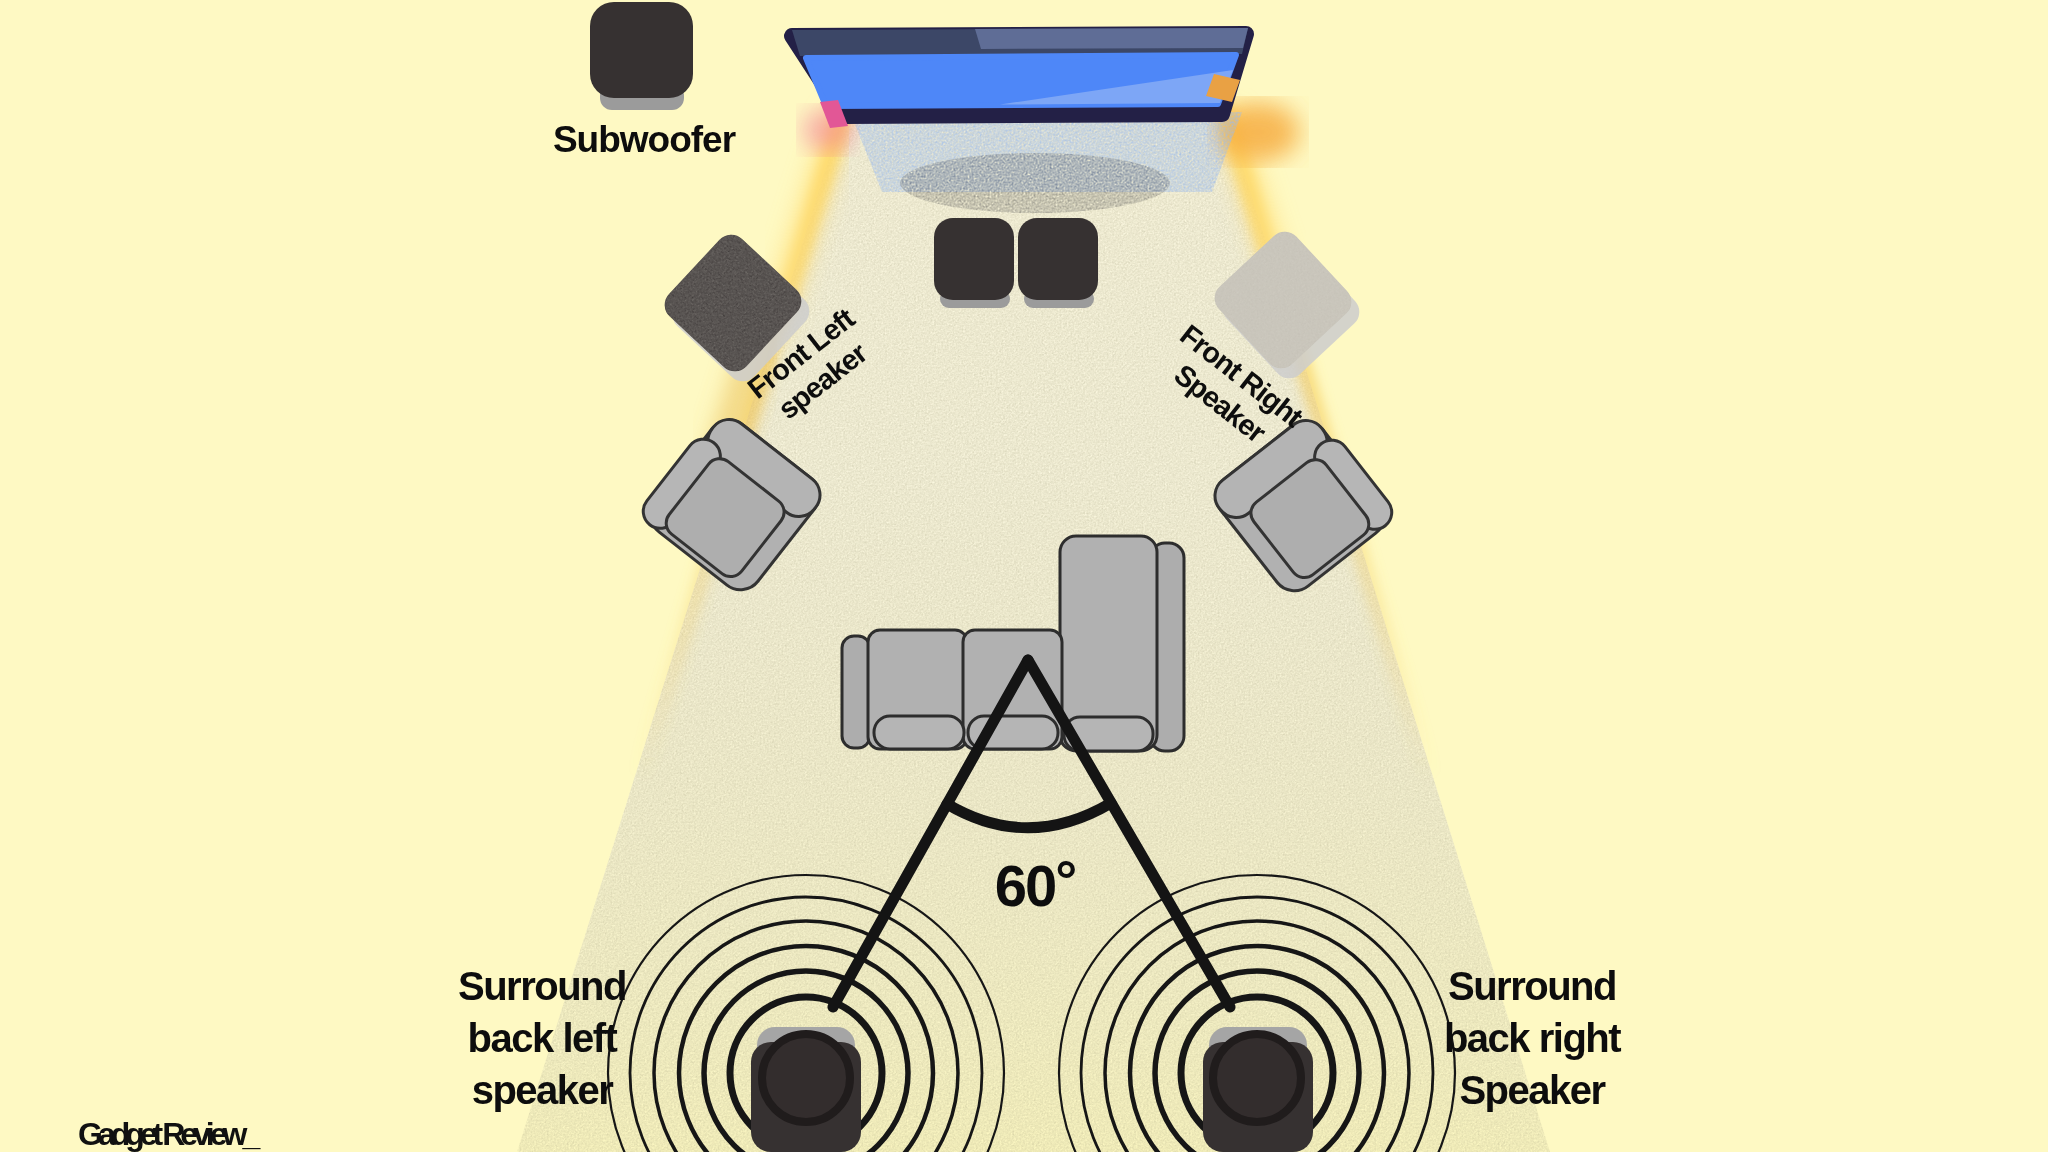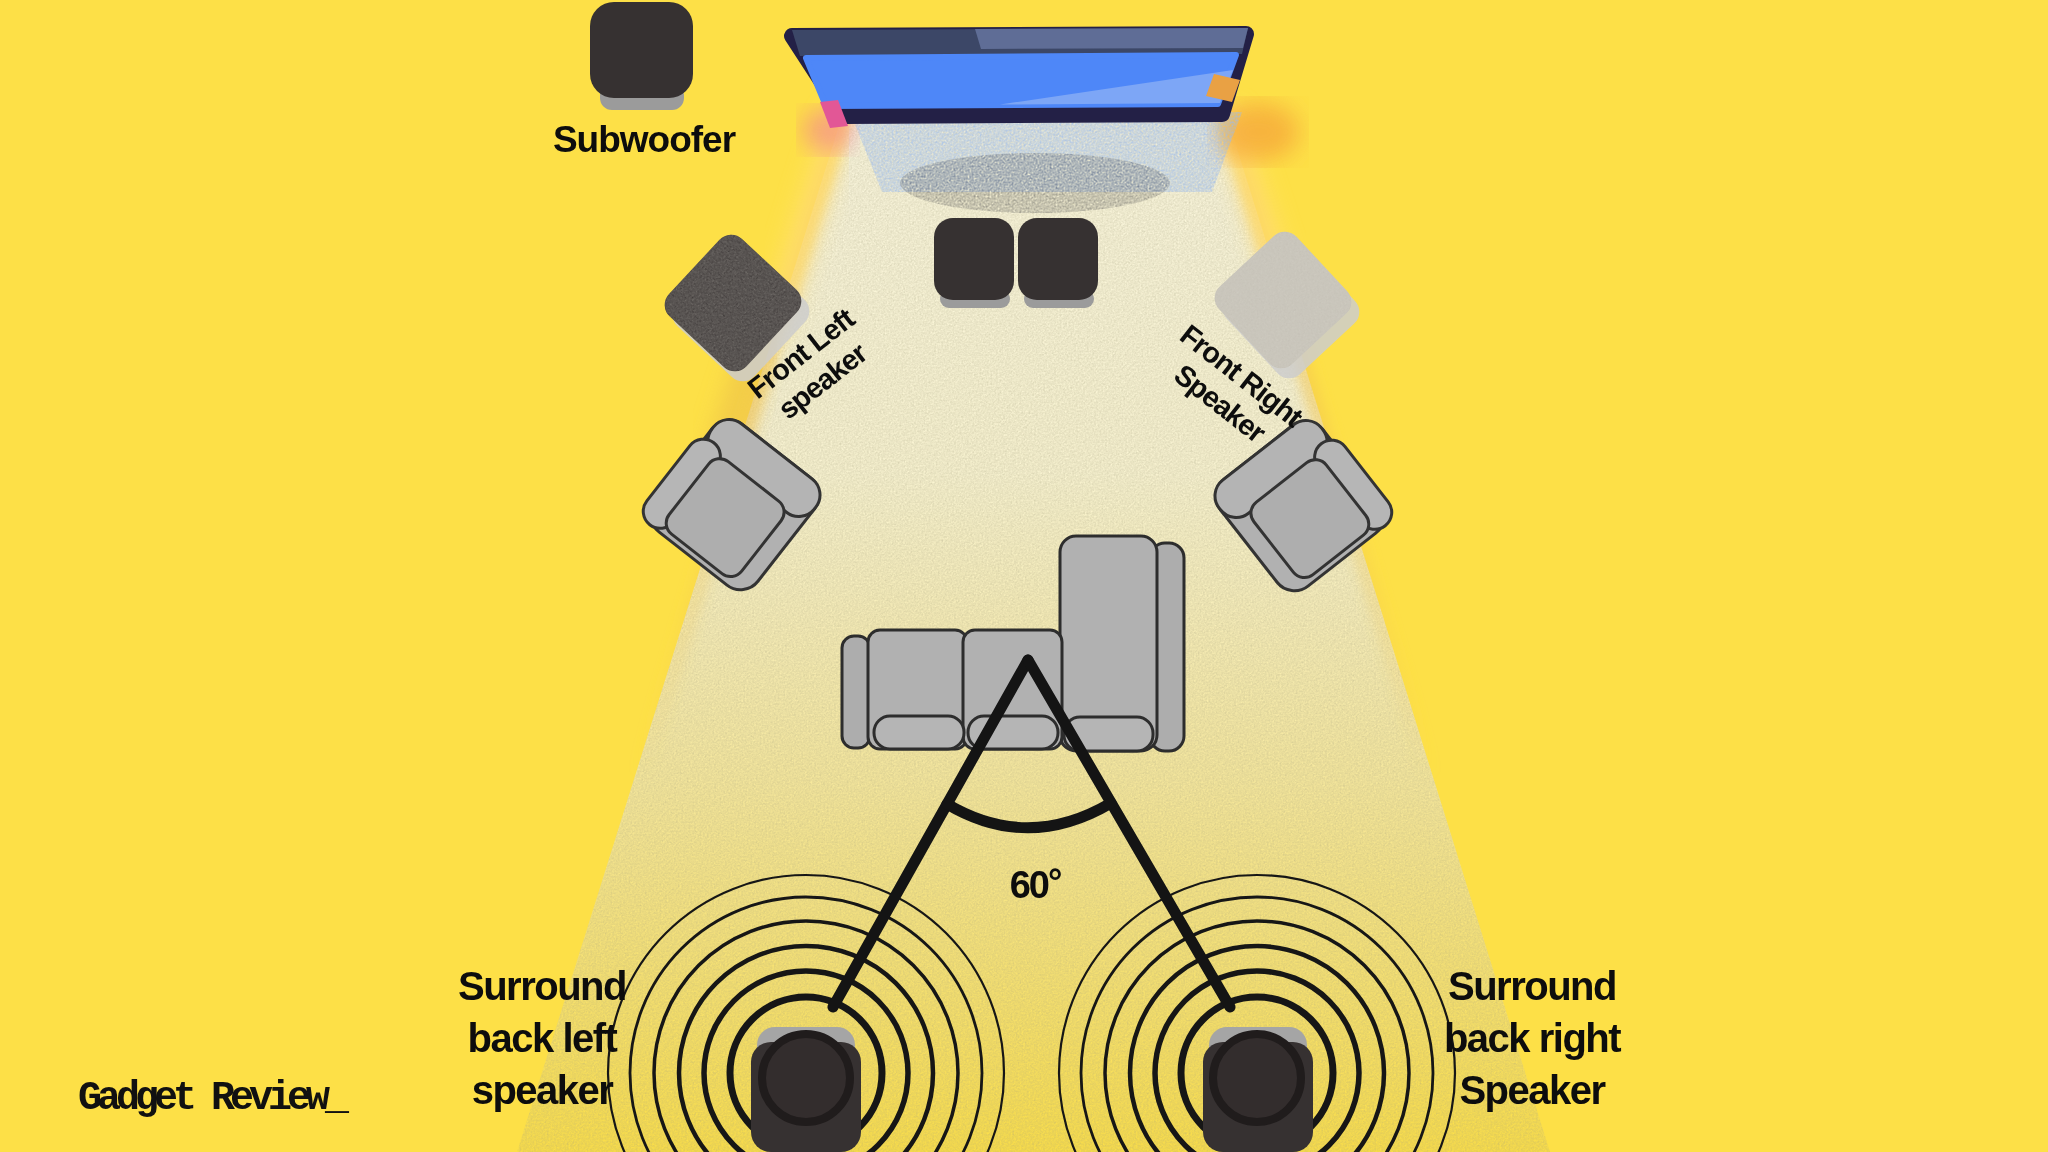--- a/index.html
+++ b/index.html
@@ -1,33 +1,33 @@
 <!DOCTYPE html>
 <html><head>
 <meta charset="utf-8">
 <style>
   html,body{margin:0;padding:0;background:#ececec;}
-  .stage{position:relative;width:2048px;height:1152px;background:#fde047;overflow:hidden;
+  .stage{position:relative;width:2048px;height:1152px;background:#fef9c3;overflow:hidden;
          font-family:"Liberation Sans",sans-serif;}
   svg.scene{position:absolute;left:0;top:0;}
   .lbl{position:absolute;color:#0d0d0d;font-weight:700;text-align:center;
        white-space:pre-line;transform:translate(-50%,-50%);letter-spacing:-1px;}
   .lbl-subwoofer{left:644px;top:140px;font-size:37px;}
   .lbl-centre{left:1012px;top:342px;font-size:37px;}
   .lbl-front-left{left:812px;top:368px;font-size:29px;line-height:1.22;
        transform:translate(-50%,-50%) rotate(-38deg);}
   .lbl-front-right{left:1230px;top:390px;font-size:29px;line-height:1.22;
        transform:translate(-50%,-50%) rotate(38deg);}
-  .lbl-angle{left:1036px;top:884px;font-size:38px;letter-spacing:-2px;}
+  .lbl-angle{left:1036px;top:884px;font-size:58px;letter-spacing:-2px;}
   .lbl-angle .deg{font-size:0.95em;vertical-align:0.12em;letter-spacing:0;}
   .lbl-surround-left{left:542px;top:1038px;font-size:40px;line-height:1.3;letter-spacing:-1.5px;}
   .lbl-surround-right{left:1532px;top:1038px;font-size:40px;line-height:1.3;letter-spacing:-1.5px;}
-  .watermark{position:absolute;left:78px;top:1076px;color:#111;
-       font-family:Liberation Mono, monospace;font-weight:700;
-       font-size:40px;letter-spacing:-5px;white-space:pre;}
+  .watermark{position:absolute;left:78px;top:1116px;color:#111;
+       font-family:Liberation Sans, sans-serif;font-weight:700;
+       font-size:32px;letter-spacing:-5px;white-space:pre;}
 </style>
 </head>
 <body>
 
 <div class="stage">
 
 <svg class="scene" width="2048" height="1152" viewBox="0 0 2048 1152">
   <defs>
     <linearGradient id="coneGrad" x1="0" y1="0" x2="0" y2="1">
       <stop offset="0" stop-color="#fcf8e0" stop-opacity="1"></stop>

